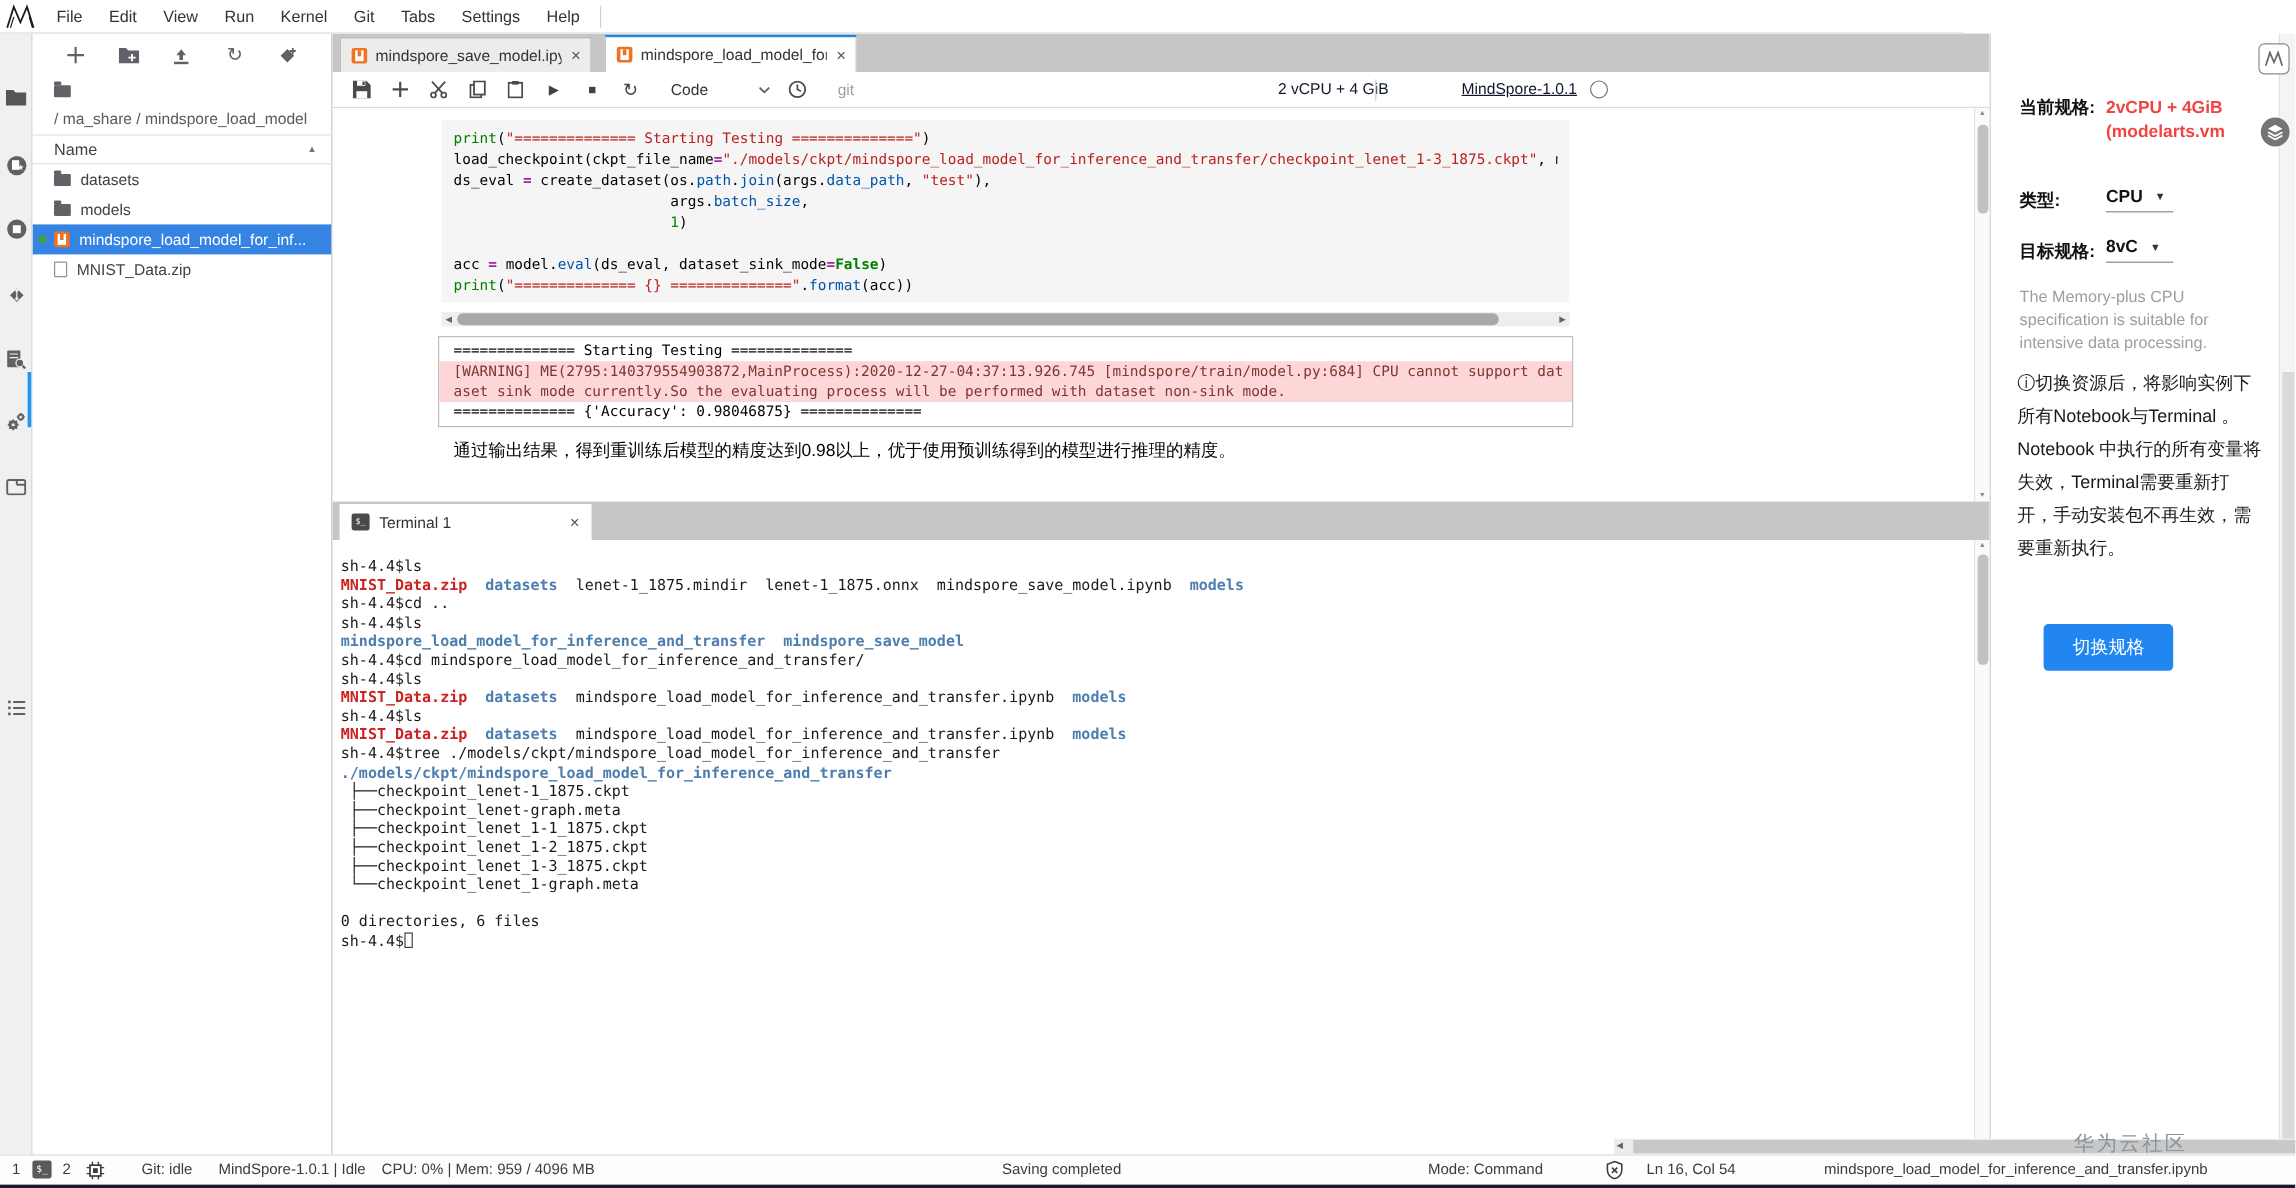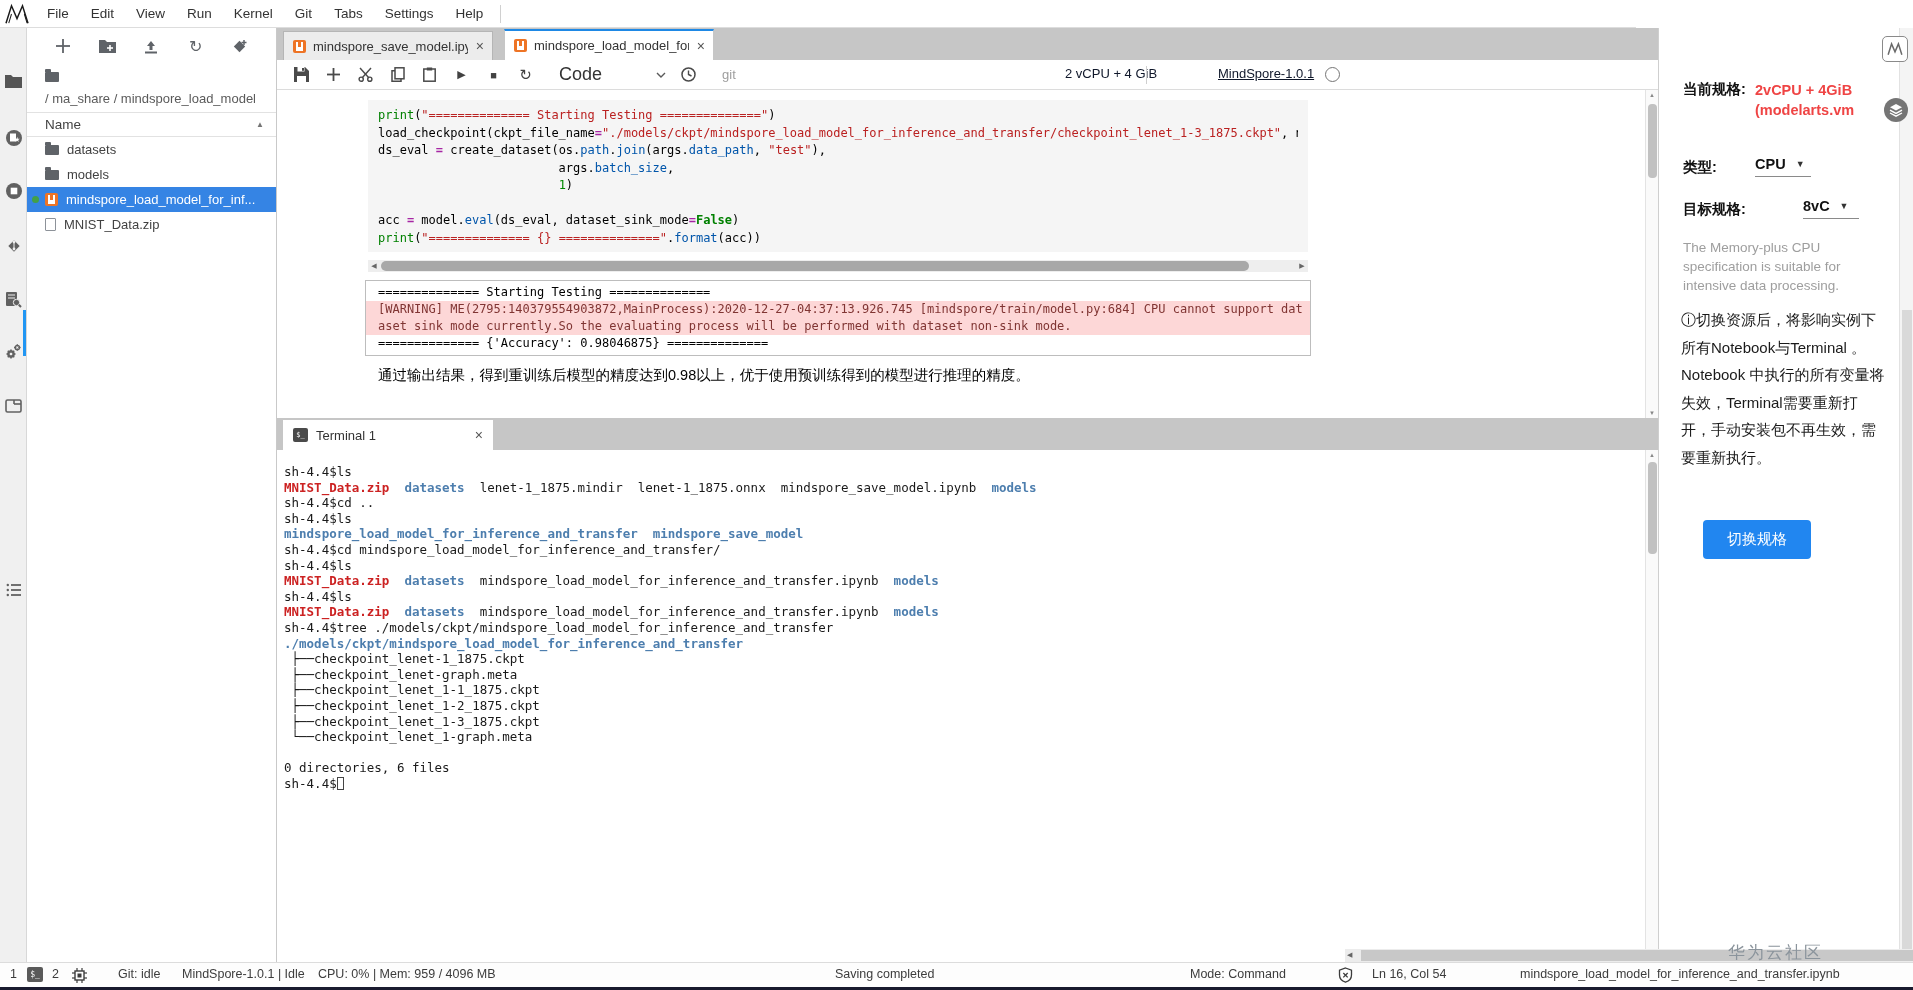--- a/index.html
+++ b/index.html
@@ -55,21 +55,21 @@
   .doc-tab.active { background:#fff; border-top:2px solid #1e88e5; border-left-color:#c6c6c6;
     border-right-color:#c6c6c6; height:31px; }
   .doc-tab .tab-label { margin-left:7px; white-space:nowrap; overflow:hidden; max-width:158px; }
   .tab-close { margin-left:8px; color:#555; font-size:14px; line-height:1; }
 
   .nb-toolbar { position:absolute; left:0; top:32px; width:1381px; height:30px; background:#fff;
     border-bottom:1px solid #dcdcdc; display:flex; align-items:center; padding-left:16px; }
   .tb-btn { width:17px; height:17px; margin-right:15px; display:flex; align-items:center;
     justify-content:center; color:#424242; font-size:12px; }
   .tb-run { font-size:11px; } .tb-stop { font-size:11px; } .tb-restart { font-size:15px; }
-  .cell-type { display:flex; align-items:center; margin:0 4px 0 10px; font-size:18px; color:#333;gap:12px; }
+  .cell-type { display:flex; align-items:center; margin:0 4px 0 10px; font-size:13px; color:#333; }
   .cell-type .chev { margin-left:42px; }
   .tb-git { color:#9e9e9e; font-size:13px; margin-left:10px; }
   .tb-right { position:absolute; font-size:13px; color:#0f172a; white-space:nowrap; }
   .tb-spec { left:788px; } .tb-div { left:869px; width:1px; height:18px; background:#cfcfcf; top:6px; position:absolute; }
   .tb-kernel { left:941px; }
   .kernel-circle { position:absolute; left:1048px; top:7px; width:15px; height:15px;
     border:1.5px solid #757575; border-radius:50%; }
 
   .nb-content { position:absolute; left:0; top:62px; width:1381px; height:328px; background:#fff; overflow:hidden; }
   .code-cell { position:absolute; left:91px; top:10px; width:940px; background:#f5f5f5; padding:7px 10px 5px 10px; }
@@ -464,21 +464,21 @@
       <span class="rp-label">当前规格:</span>
       <span class="rp-value">2vCPU + 4GiB (modelarts.vm</span>
     </div>
     <div class="rp-row" style="top:128px; align-items:flex-end;">
       <span class="rp-label">类型:</span>
       <span class="rp-select">
         <span>CPU</span>
         <span class="caret">▼</span>
       </span>
     </div>
-    <div class="rp-row" style="top:170px; align-items:flex-end;gap:48px;">
+    <div class="rp-row" style="top:170px; align-items:flex-end;">
       <span class="rp-label">目标规格:</span>
       <span class="rp-select">
         <span>8vC</span>
         <span class="caret">▼</span>
       </span>
     </div>
     <div class="rp-desc">The Memory-plus CPU specification is suitable for intensive data processing.</div>
     <div class="rp-notice"><span>ⓘ</span><span>切换资源后，将影响实例下所有Notebook与Terminal 。 Notebook 中执行的所有变量将失效，Terminal需要重新打开，手动安装包不再生效，需要重新执行。</span></div>
     <button class="rp-button">切换规格</button>
     <div class="rp-vscroll">

